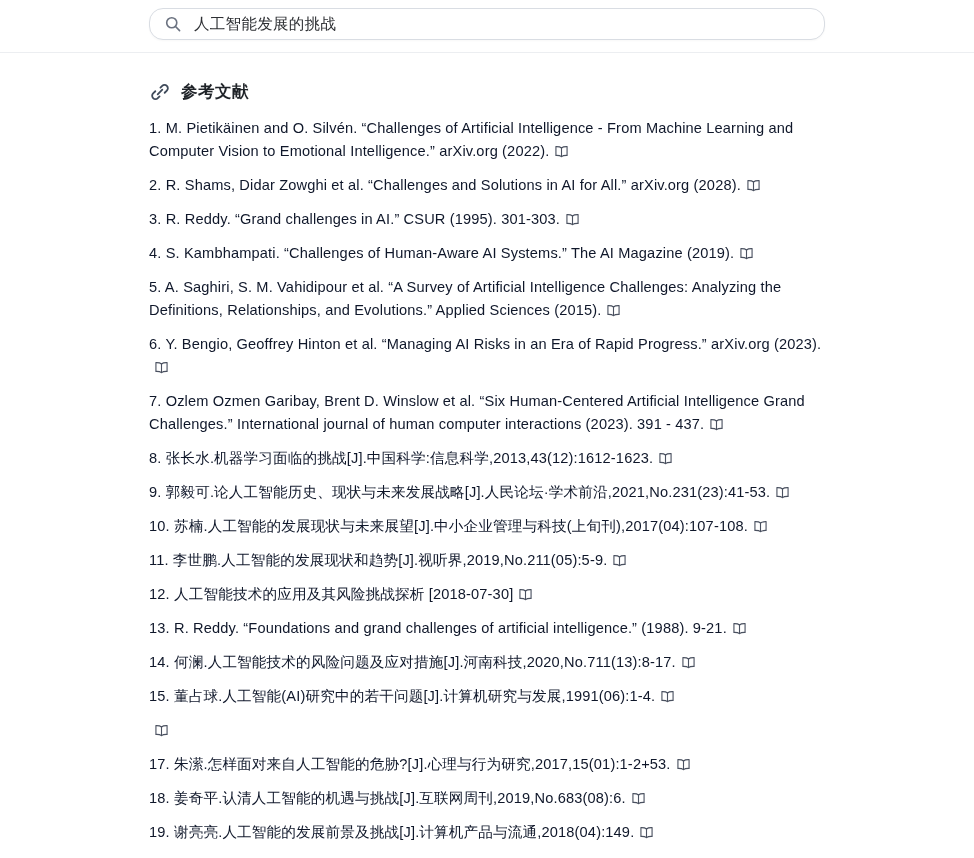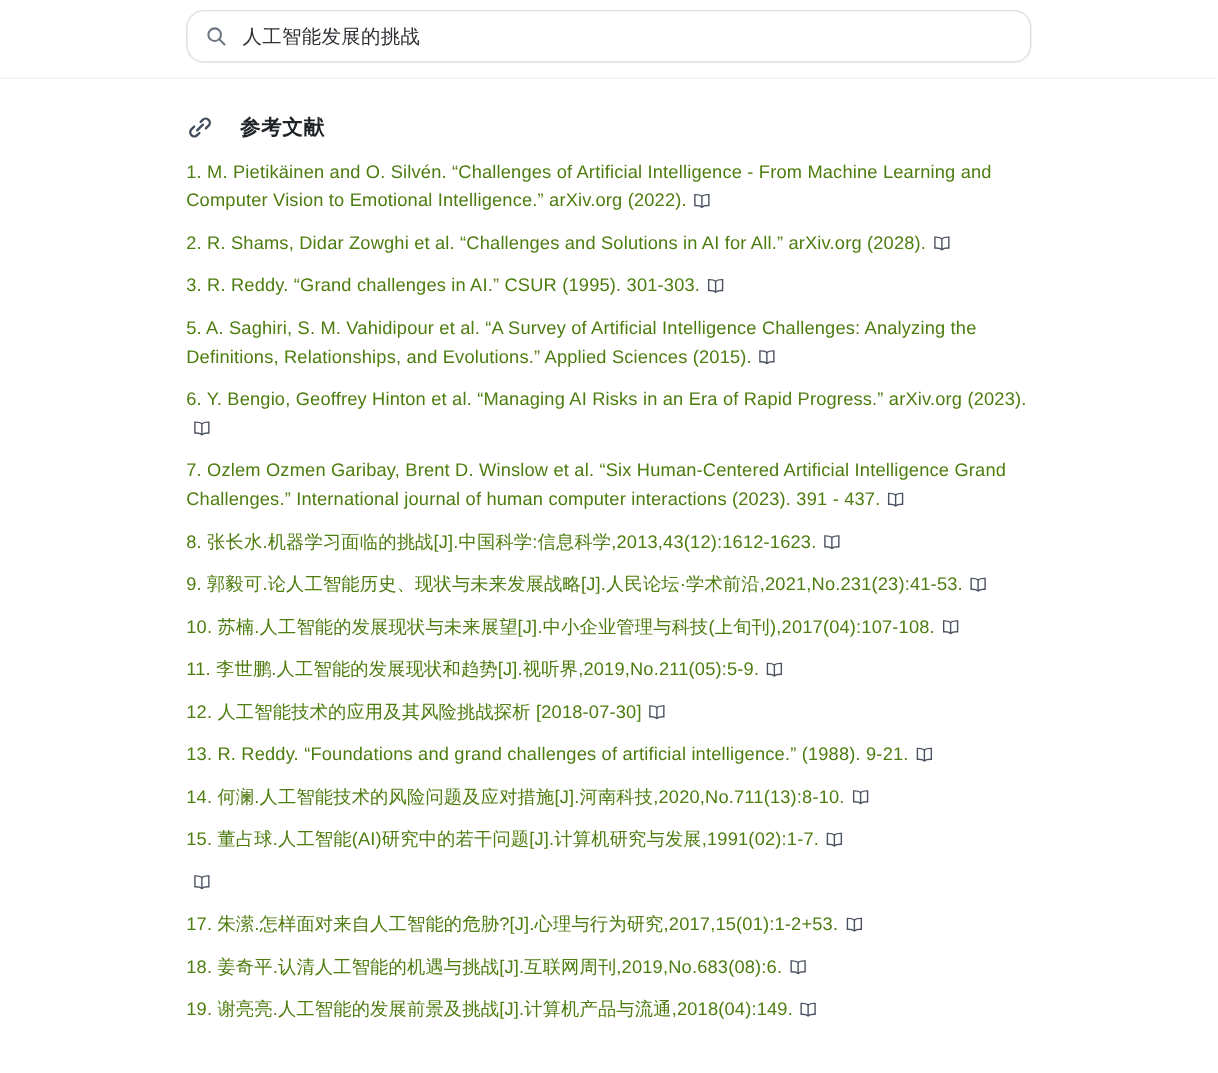--- a/index.html
+++ b/index.html
@@ -19,21 +19,21 @@
   
   .search-region {
     width: 100%;
     padding: 8px 0 12px 0;
     background: #ffffff;
     border-bottom: 1px solid #eceef1;
   }
   .search-box {
     margin: 0 auto;
     width: 676px;
-    height: 42px;
+    height: 32px;
     border: 1px solid #d9dde3;
     border-radius: 14px;
     background: #ffffff;
     display: flex;
     align-items: center;
     padding: 0 14px;
     box-shadow: 0 1px 2px rgba(16,24,40,0.03);
   }
   .search-icon {
     width: 18px;
@@ -57,21 +57,21 @@
   .content {
     padding: 22px 0 0 0;
   }
   .inner {
     width: 676px;
     margin: 0 auto;
   }
   .section-head {
     display: flex;
     align-items: center;
-    gap: 21px;
+    gap: 10px;
     margin: 6px 0 14px 0;
   }
   .link-icon {
     width: 22px;
     height: 22px;
     flex: 0 0 22px;
     color: #3f4a5a;
     display: flex;
     align-items: center;
     justify-content: center;
@@ -83,21 +83,21 @@
     letter-spacing: 0.5px;
   }
   .ref-list {
     margin: 0;
     padding: 0;
     list-style: none;
   }
   .ref-item {
     font-size: 14.6px;
     line-height: 23px;
-    color: #4d7c0f;
+    color: #0f172a;
     margin: 0 0 11px 0;
     letter-spacing: 0.15px;
     word-break: break-word;
   }
   .ref-item:last-child { margin-bottom: 14px; }
   .book-icon {
     display: inline-block;
     width: 15px;
     height: 13px;
     margin-left: 5px;
@@ -143,20 +143,24 @@
                 <line x1="8" y1="3.2" x2="8" y2="12.6"></line>
               </svg></span></li>
         <li class="ref-item"><span>2. R. Shams, Didar Zowghi et al. “Challenges and Solutions in AI for All.” arXiv.org (2028).</span><span class="book-icon"><svg viewBox="0 0 16 14" width="15" height="13" fill="none" stroke="currentColor" stroke-width="1.2">
                 <path d="M8 3.2C6.8 2.1 5.2 1.7 2 1.8v9.4c3.2-.1 4.8.3 6 1.4 1.2-1.1 2.8-1.5 6-1.4V1.8c-3.2-.1-4.8.3-6 1.4z"></path>
                 <line x1="8" y1="3.2" x2="8" y2="12.6"></line>
               </svg></span></li>
         <li class="ref-item"><span>3. R. Reddy. “Grand challenges in AI.” CSUR (1995). 301-303.</span><span class="book-icon"><svg viewBox="0 0 16 14" width="15" height="13" fill="none" stroke="currentColor" stroke-width="1.2">
                 <path d="M8 3.2C6.8 2.1 5.2 1.7 2 1.8v9.4c3.2-.1 4.8.3 6 1.4 1.2-1.1 2.8-1.5 6-1.4V1.8c-3.2-.1-4.8.3-6 1.4z"></path>
                 <line x1="8" y1="3.2" x2="8" y2="12.6"></line>
               </svg></span></li>
+        <li class="ref-item"><span>4. S. Kambhampati. “Challenges of Human-Aware AI Systems.” The AI Magazine (2019).</span><span class="book-icon"><svg viewBox="0 0 16 14" width="15" height="13" fill="none" stroke="currentColor" stroke-width="1.2">
+                <path d="M8 3.2C6.8 2.1 5.2 1.7 2 1.8v9.4c3.2-.1 4.8.3 6 1.4 1.2-1.1 2.8-1.5 6-1.4V1.8c-3.2-.1-4.8.3-6 1.4z"></path>
+                <line x1="8" y1="3.2" x2="8" y2="12.6"></line>
+              </svg></span></li>
         <li class="ref-item"><span>5. A. Saghiri, S. M. Vahidipour et al. “A Survey of Artificial Intelligence Challenges: Analyzing the Definitions, Relationships, and Evolutions.” Applied Sciences (2015).</span><span class="book-icon"><svg viewBox="0 0 16 14" width="15" height="13" fill="none" stroke="currentColor" stroke-width="1.2">
                 <path d="M8 3.2C6.8 2.1 5.2 1.7 2 1.8v9.4c3.2-.1 4.8.3 6 1.4 1.2-1.1 2.8-1.5 6-1.4V1.8c-3.2-.1-4.8.3-6 1.4z"></path>
                 <line x1="8" y1="3.2" x2="8" y2="12.6"></line>
               </svg></span></li>
         <li class="ref-item"><span>6. Y. Bengio, Geoffrey Hinton et al. “Managing AI Risks in an Era of Rapid Progress.” arXiv.org (2023).</span><span class="book-icon"><svg viewBox="0 0 16 14" width="15" height="13" fill="none" stroke="currentColor" stroke-width="1.2">
                 <path d="M8 3.2C6.8 2.1 5.2 1.7 2 1.8v9.4c3.2-.1 4.8.3 6 1.4 1.2-1.1 2.8-1.5 6-1.4V1.8c-3.2-.1-4.8.3-6 1.4z"></path>
                 <line x1="8" y1="3.2" x2="8" y2="12.6"></line>
               </svg></span></li>
         <li class="ref-item"><span>7. Ozlem Ozmen Garibay, Brent D. Winslow et al. “Six Human-Centered Artificial Intelligence Grand Challenges.” International journal of human computer interactions (2023). 391 - 437.</span><span class="book-icon"><svg viewBox="0 0 16 14" width="15" height="13" fill="none" stroke="currentColor" stroke-width="1.2">
                 <path d="M8 3.2C6.8 2.1 5.2 1.7 2 1.8v9.4c3.2-.1 4.8.3 6 1.4 1.2-1.1 2.8-1.5 6-1.4V1.8c-3.2-.1-4.8.3-6 1.4z"></path>
@@ -179,25 +183,25 @@
                 <line x1="8" y1="3.2" x2="8" y2="12.6"></line>
               </svg></span></li>
         <li class="ref-item"><span>12. 人工智能技术的应用及其风险挑战探析 [2018-07-30]</span><span class="book-icon"><svg viewBox="0 0 16 14" width="15" height="13" fill="none" stroke="currentColor" stroke-width="1.2">
                 <path d="M8 3.2C6.8 2.1 5.2 1.7 2 1.8v9.4c3.2-.1 4.8.3 6 1.4 1.2-1.1 2.8-1.5 6-1.4V1.8c-3.2-.1-4.8.3-6 1.4z"></path>
                 <line x1="8" y1="3.2" x2="8" y2="12.6"></line>
               </svg></span></li>
         <li class="ref-item"><span>13. R. Reddy. “Foundations and grand challenges of artificial intelligence.” (1988). 9-21.</span><span class="book-icon"><svg viewBox="0 0 16 14" width="15" height="13" fill="none" stroke="currentColor" stroke-width="1.2">
                 <path d="M8 3.2C6.8 2.1 5.2 1.7 2 1.8v9.4c3.2-.1 4.8.3 6 1.4 1.2-1.1 2.8-1.5 6-1.4V1.8c-3.2-.1-4.8.3-6 1.4z"></path>
                 <line x1="8" y1="3.2" x2="8" y2="12.6"></line>
               </svg></span></li>
-        <li class="ref-item"><span>14. 何澜.人工智能技术的风险问题及应对措施[J].河南科技,2020,No.711(13):8-10.</span><span class="book-icon"><svg viewBox="0 0 16 14" width="15" height="13" fill="none" stroke="currentColor" stroke-width="1.2">
-                <path d="M8 3.2C6.8 2.1 5.2 1.7 2 1.8v9.4c3.2-.1 4.8.3 6 1.4 1.2-1.1 2.8-1.5 6-1.4V1.8c-3.2-.1-4.8.3-6 1.4z"></path>
-                <line x1="8" y1="3.2" x2="8" y2="12.6"></line>
-              </svg></span></li>
-        <li class="ref-item"><span>15. 董占球.人工智能(AI)研究中的若干问题[J].计算机研究与发展,1991(02):1-7.</span><span class="book-icon"><svg viewBox="0 0 16 14" width="15" height="13" fill="none" stroke="currentColor" stroke-width="1.2">
+        <li class="ref-item"><span>14. 何澜.人工智能技术的风险问题及应对措施[J].河南科技,2020,No.711(13):8-17.</span><span class="book-icon"><svg viewBox="0 0 16 14" width="15" height="13" fill="none" stroke="currentColor" stroke-width="1.2">
+                <path d="M8 3.2C6.8 2.1 5.2 1.7 2 1.8v9.4c3.2-.1 4.8.3 6 1.4 1.2-1.1 2.8-1.5 6-1.4V1.8c-3.2-.1-4.8.3-6 1.4z"></path>
+                <line x1="8" y1="3.2" x2="8" y2="12.6"></line>
+              </svg></span></li>
+        <li class="ref-item"><span>15. 董占球.人工智能(AI)研究中的若干问题[J].计算机研究与发展,1991(06):1-4.</span><span class="book-icon"><svg viewBox="0 0 16 14" width="15" height="13" fill="none" stroke="currentColor" stroke-width="1.2">
                 <path d="M8 3.2C6.8 2.1 5.2 1.7 2 1.8v9.4c3.2-.1 4.8.3 6 1.4 1.2-1.1 2.8-1.5 6-1.4V1.8c-3.2-.1-4.8.3-6 1.4z"></path>
                 <line x1="8" y1="3.2" x2="8" y2="12.6"></line>
               </svg></span></li>
         <li class="ref-item"><span class="book-icon"><svg viewBox="0 0 16 14" width="15" height="13" fill="none" stroke="currentColor" stroke-width="1.2">
                 <path d="M8 3.2C6.8 2.1 5.2 1.7 2 1.8v9.4c3.2-.1 4.8.3 6 1.4 1.2-1.1 2.8-1.5 6-1.4V1.8c-3.2-.1-4.8.3-6 1.4z"></path>
                 <line x1="8" y1="3.2" x2="8" y2="12.6"></line>
               </svg></span></li>
         <li class="ref-item"><span>17. 朱潆.怎样面对来自人工智能的危胁?[J].心理与行为研究,2017,15(01):1-2+53.</span><span class="book-icon"><svg viewBox="0 0 16 14" width="15" height="13" fill="none" stroke="currentColor" stroke-width="1.2">
                 <path d="M8 3.2C6.8 2.1 5.2 1.7 2 1.8v9.4c3.2-.1 4.8.3 6 1.4 1.2-1.1 2.8-1.5 6-1.4V1.8c-3.2-.1-4.8.3-6 1.4z"></path>
                 <line x1="8" y1="3.2" x2="8" y2="12.6"></line>

